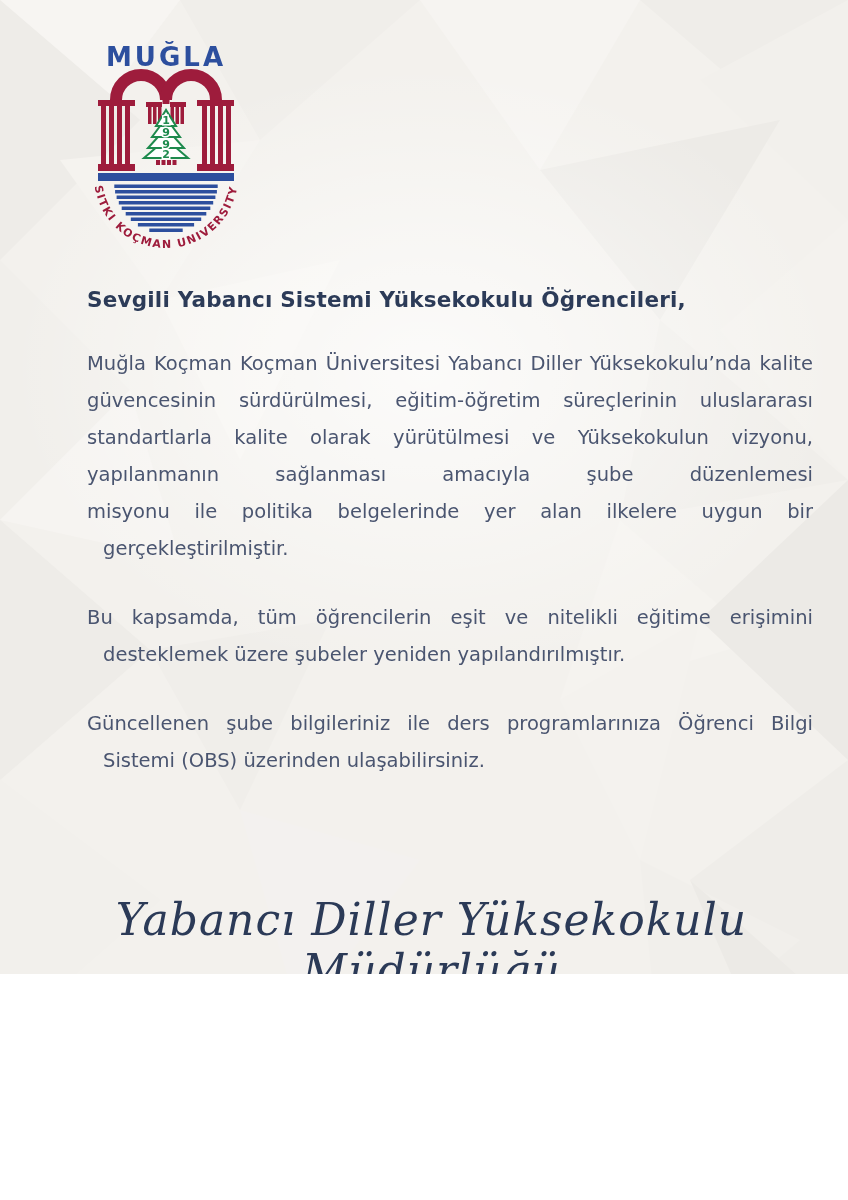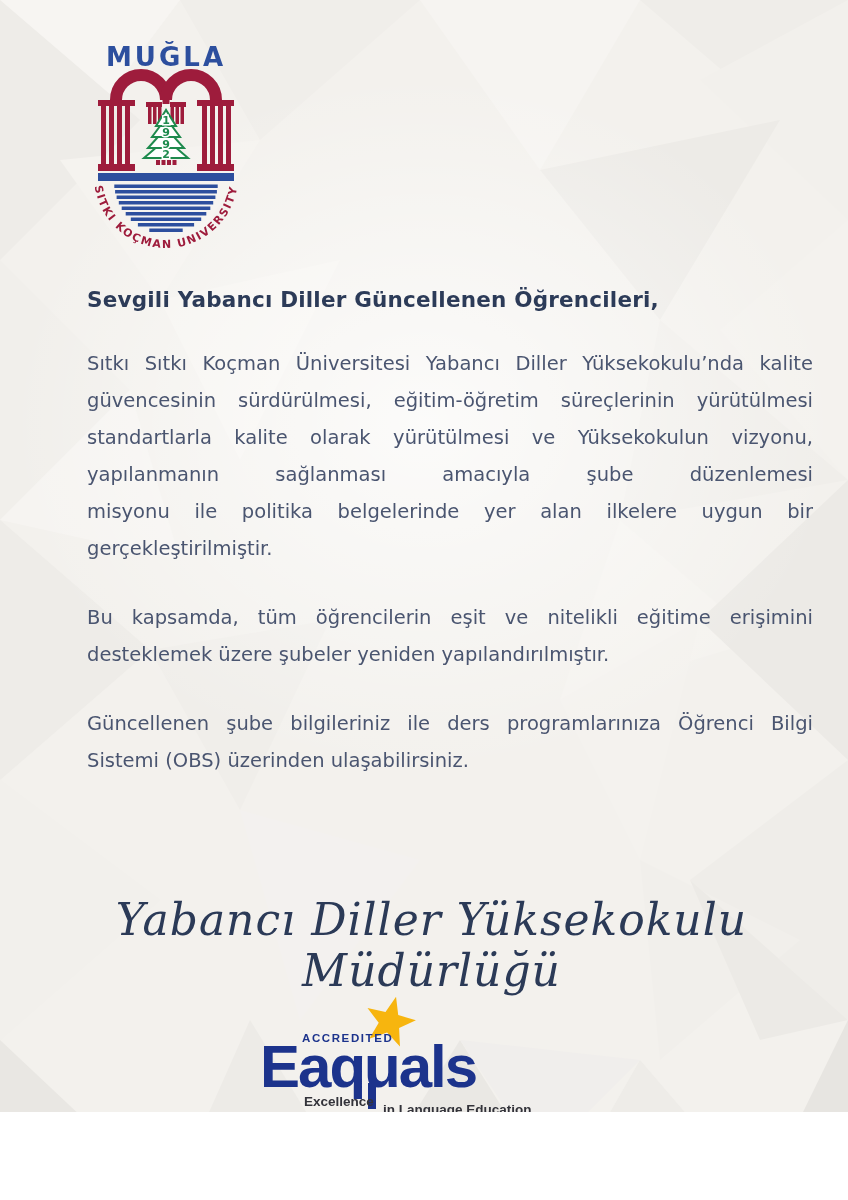--- a/index.html
+++ b/index.html
@@ -1,19 +1,19 @@
 <!DOCTYPE html>
 <html><head>
 <meta charset="utf-8">
 <style>
   * { margin:0; padding:0; box-sizing:border-box; }
   html,body { width:848px; }
   body { font-family:"Liberation Sans", sans-serif; }
   .page {
-    position:relative; width:848px; height:1112px;
+    position:relative; width:848px; height:974px;
     background:#f3f1ed; overflow:hidden;
   }
   .bg-pattern { position:absolute; inset:0; z-index:0; }
   .wash {
     position:absolute; inset:0; z-index:1;
     background:radial-gradient(ellipse 70% 45% at 50% 38%, rgba(255,255,255,0.72), rgba(255,255,255,0) 70%);
   }
   .logo-svg { position:absolute; left:86px; top:36px; width:160px; height:222px; z-index:2; }
 
   .letter-body { position:absolute; left:87px; top:285px; width:726px; z-index:2; }
@@ -21,21 +21,21 @@
     font-family:"DejaVu Sans", sans-serif;
     font-size:21.5px; font-weight:700; color:#2c3b58;
     letter-spacing:0.2px; line-height:30px; margin-bottom:30px;
   }
   .para {
     font-family:"DejaVu Sans", sans-serif;
     font-size:19.5px; color:#4a5570; line-height:37px;
     margin-bottom:32px; font-weight:400;
   }
   .jline { display:block; text-align:justify; text-align-last:justify; white-space:normal; }
-  .jline.last { text-align-last:left; }
+  .jline.last { text-align-last:left;margin-left:16px; }
 
   .signature {
     position:absolute; left:0; width:848px; top:894px; z-index:2;
     text-align:center;
     font-family:"DejaVu Serif", serif; font-style:italic;
     font-size:44px; color:#2b3a57; letter-spacing:1px;padding-left:15px;
   }
 
   .eaquals { position:absolute; left:260px; top:995px; width:250px; height:118px; z-index:2; }
   .eq-star { position:absolute; left:103px; top:0; width:54px; height:52px; }
@@ -150,25 +150,25 @@
 
     <defs>
       <path id="curve" d="M 8 140 A 72 72 0 0 0 152 140" fill="none"></path>
     </defs>
     <text font-family="DejaVu Sans, sans-serif" font-size="11" font-weight="bold" letter-spacing="1.6" fill="#9e1c3c">
       <textPath href="#curve" startOffset="50%" text-anchor="middle">SITKI KOÇMAN UNIVERSITY</textPath>
     </text>
   </svg>
 
   <div class="letter-body">
-    <div class="salutation">Sevgili Yabancı Diller Güncellenen Öğrencileri,</div>
+    <div class="salutation">Sevgili Yabancı Sistemi Yüksekokulu Öğrencileri,</div>
 
     <p class="para">
-      <span class="jline">Sıtkı Sıtkı Koçman Üniversitesi Yabancı Diller Yüksekokulu’nda kalite</span>
-      <span class="jline">güvencesinin sürdürülmesi, eğitim-öğretim süreçlerinin yürütülmesi</span>
+      <span class="jline">Muğla Koçman Koçman Üniversitesi Yabancı Diller Yüksekokulu’nda kalite</span>
+      <span class="jline">güvencesinin sürdürülmesi, eğitim-öğretim süreçlerinin uluslararası</span>
       <span class="jline">standartlarla kalite olarak yürütülmesi ve Yüksekokulun vizyonu,</span>
       <span class="jline">yapılanmanın sağlanması amacıyla şube düzenlemesi</span>
       <span class="jline">misyonu ile politika belgelerinde yer alan ilkelere uygun bir</span>
       <span class="jline last">gerçekleştirilmiştir.</span>
     </p>
 
     <p class="para">
       <span class="jline">Bu kapsamda, tüm öğrencilerin eşit ve nitelikli eğitime erişimini</span>
       <span class="jline last">desteklemek üzere şubeler yeniden yapılandırılmıştır.</span>
     </p>

